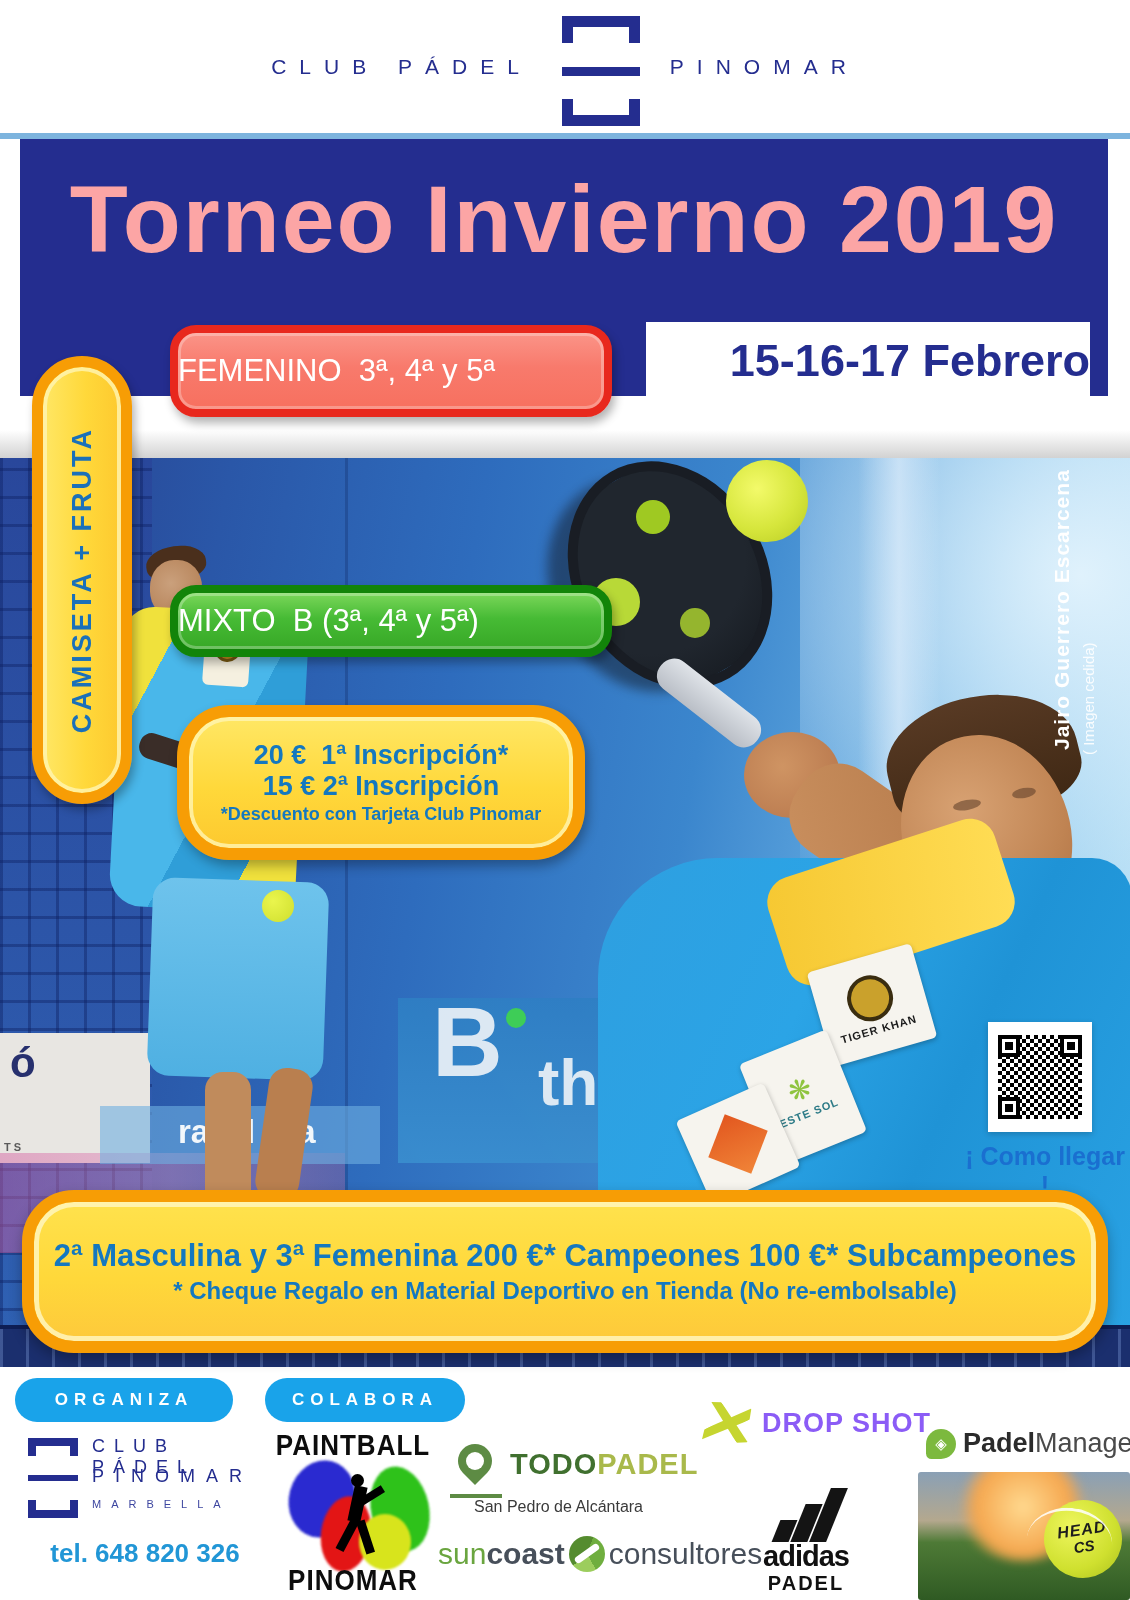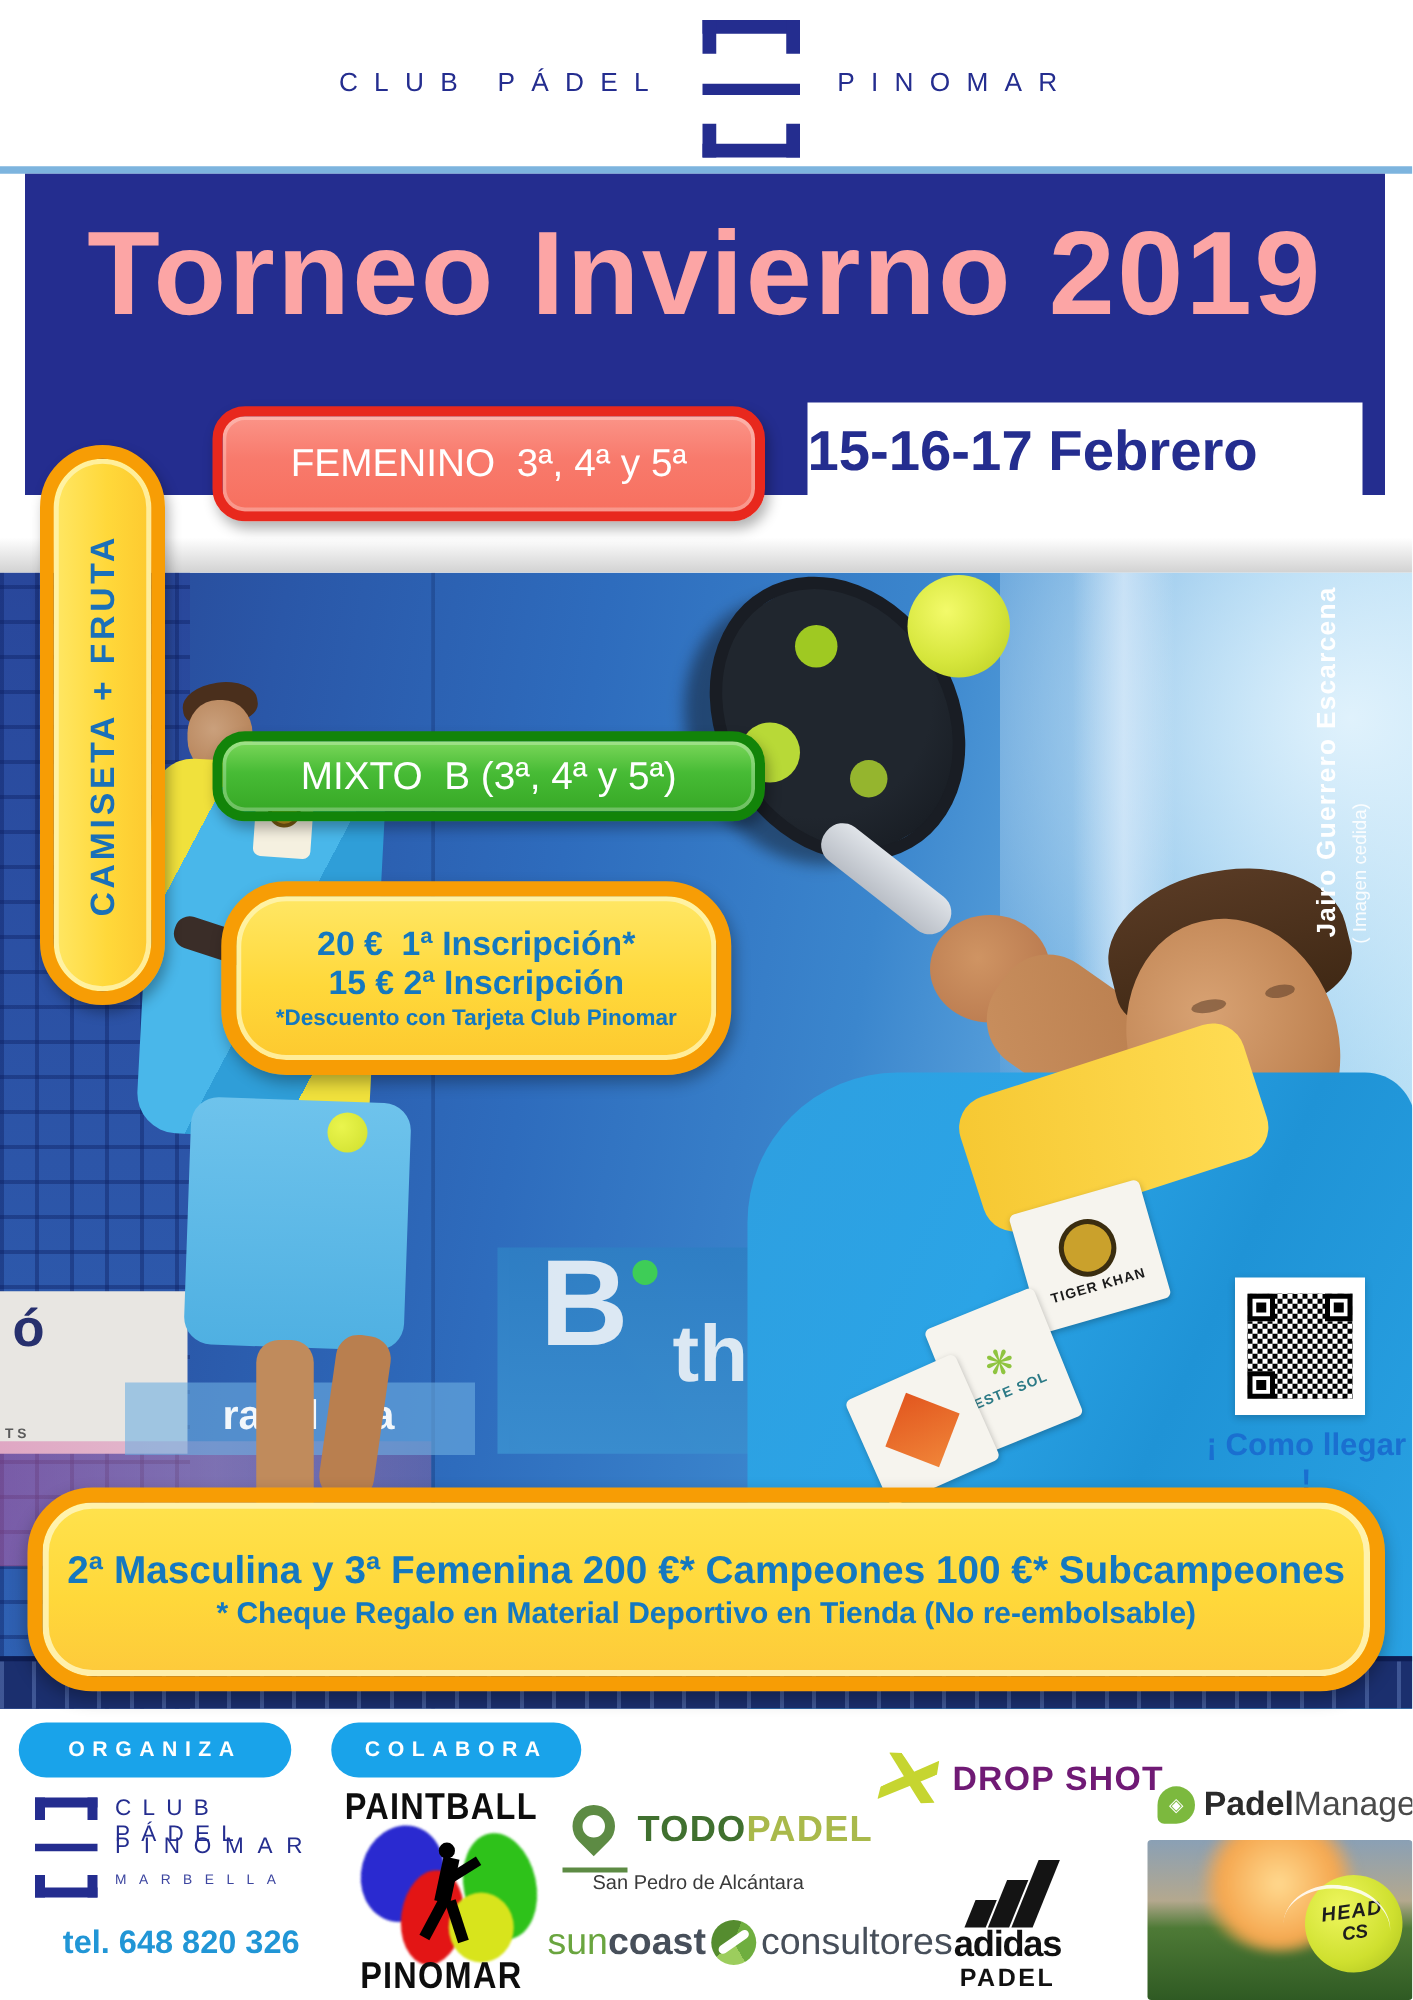--- a/index.html
+++ b/index.html
@@ -16,21 +16,21 @@
   .brk-line{width:78px;height:9px;background:#242d8f;}
   .brk-bot{width:78px;height:27px;border:11px solid #242d8f;border-top:none;box-sizing:border-box;}
 
   .topline{position:absolute;left:0;top:133px;width:1130px;height:6px;background:#7db4de;}
 
   
   .banner{position:absolute;left:20px;top:139px;width:1088px;height:257px;background:#242d8f;}
   .title{margin:0;padding-top:26px;text-align:center;color:#fca5a5;font-size:95px;
          font-weight:bold;letter-spacing:2px;}
   .date-box{position:absolute;left:646px;top:322px;width:444px;height:78px;background:#ffffff;
-            display:flex;align-items:center;justify-content:flex-start;}
+            display:flex;align-items:center;justify-content:flex-end;}
   .date-box span{color:#242d8f;font-size:45px;font-weight:bold;}
 
   .fadeband{position:absolute;left:0;top:396px;width:1130px;height:62px;
             background:linear-gradient(#ffffff 0 55%,#d2d2d2 100%);}
 
   
   .photo{position:absolute;left:0;top:458px;width:1130px;height:909px;overflow:hidden;}
   .ph{position:absolute;}
   .ph-base{inset:0;background:linear-gradient(100deg,#27418f 0%,#2a57a8 18%,#2e6cbd 38%,#3b86cd 58%,#6fb5e6 78%,#a5d6f2 92%,#bfe3f6 100%);}
   .ph-sky{right:0;top:0;width:330px;height:650px;background:radial-gradient(circle at 85% 18%,rgba(228,244,253,.95),rgba(228,244,253,0) 70%);}
@@ -107,21 +107,21 @@
   .patch-diamond{left:690px;top:640px;width:96px;height:92px;transform:rotate(-24deg);
     display:flex;align-items:center;justify-content:center;}
   .diamond{width:46px;height:46px;transform:rotate(45deg);background:linear-gradient(135deg,#e2571f,#f08438);}
   .ph-grid-bottom{left:0;bottom:0;width:100%;height:42px;border-top:4px solid #0e1e55;box-sizing:border-box;
     background:
       repeating-linear-gradient(90deg,rgba(130,160,220,.35) 0 3px,rgba(0,0,0,0) 3px 26px),
       #1b2f6e;}
 
   
   .pill{position:absolute;left:170px;width:442px;border-radius:26px;display:flex;align-items:center;
-        justify-content:center;color:#fff;font-size:31px;border-style:solid;border-width:8px;box-sizing:border-box;
+        justify-content:flex-start;color:#fff;font-size:31px;border-style:solid;border-width:8px;box-sizing:border-box;
         box-shadow:inset 0 0 0 3px rgba(255,255,255,.28),3px 6px 10px rgba(0,0,0,.3);}
   .pill-fem{top:325px;height:92px;border-color:#e8281d;
     background:linear-gradient(180deg,#fb9488,#f87a6c 45%,#f7705f);}
   .pill-masc{top:462px;height:86px;border-color:#145e8e;
     background:linear-gradient(180deg,#6cb5e2,#3f9cd7 45%,#2f8cc9);}
   .pill-mix{top:585px;height:72px;border-color:#128409;
     background:linear-gradient(180deg,#7bd75a,#47bb35 45%,#37a826);}
 
   .ribbon-left{position:absolute;left:32px;top:356px;width:100px;height:448px;border-radius:54px;
     border:11px solid #f79d05;box-sizing:border-box;display:flex;align-items:center;justify-content:center;
@@ -216,21 +216,21 @@
     border-radius:8px;transform:rotate(-35deg);}
   .sc-cons{color:#474f5a;}
 
   .dropshot{position:absolute;left:698px;top:1392px;width:220px;height:62px;}
   .ds-icon{position:absolute;left:0;top:4px;width:62px;height:54px;}
   .ds-bar{position:absolute;background:#c6d530;border-radius:3px;}
   .ds-b1{left:0;top:22px;width:58px;height:13px;transform:rotate(-28deg);
          clip-path:polygon(0 60%,12% 0,100% 30%,88% 100%);}
   .ds-b2{left:4px;top:20px;width:54px;height:13px;transform:rotate(52deg);
          clip-path:polygon(0 60%,12% 0,100% 30%,88% 100%);}
-  .ds-name{position:absolute;left:64px;top:16px;font-size:27px;font-weight:bold;color:#701a75;
+  .ds-name{position:absolute;left:64px;top:16px;font-size:27px;font-weight:bold;color:#8b5cf6;
            letter-spacing:1px;white-space:nowrap;}
 
   .padelmanager{position:absolute;left:926px;top:1428px;display:flex;align-items:center;gap:7px;}
   .pm-icon{width:30px;height:30px;background:#7cb93e;border-radius:50% 50% 50% 18%;display:flex;
            align-items:center;justify-content:center;color:#fff;font-size:15px;}
   .pm-name{font-size:27px;}
   .pm-padel{font-weight:bold;color:#2b2b2b;} .pm-manager{color:#4a4a4a;}
 
   .adidas{position:absolute;left:748px;top:1486px;width:116px;text-align:center;}
   .ad-bars{display:flex;align-items:flex-end;justify-content:center;gap:5px;height:56px;}

